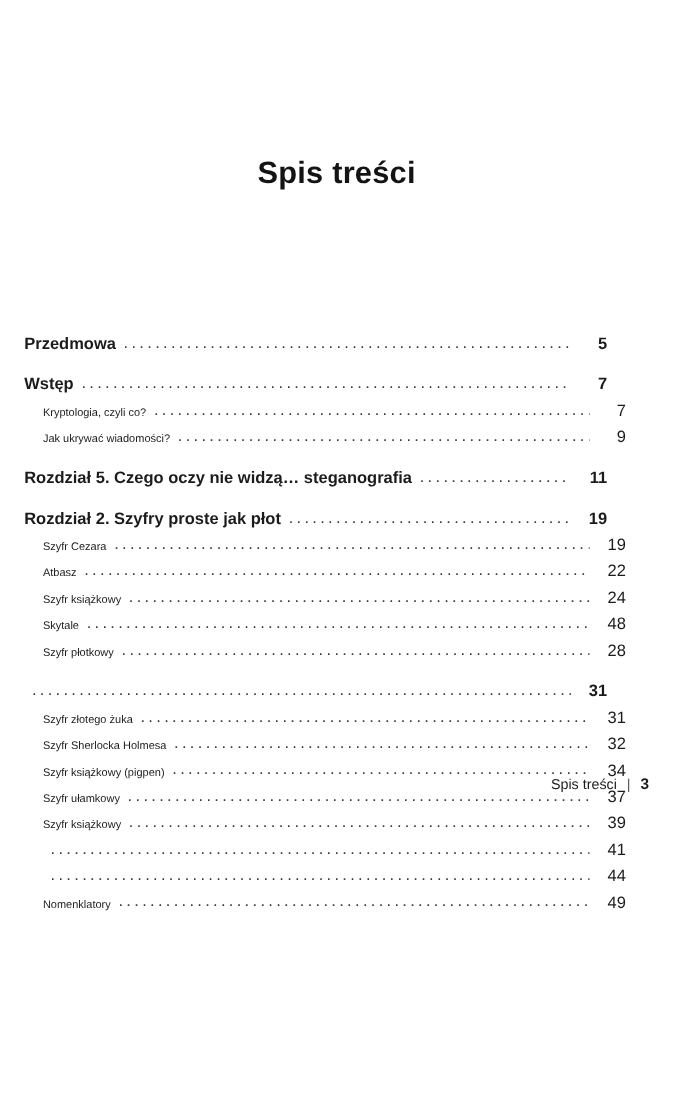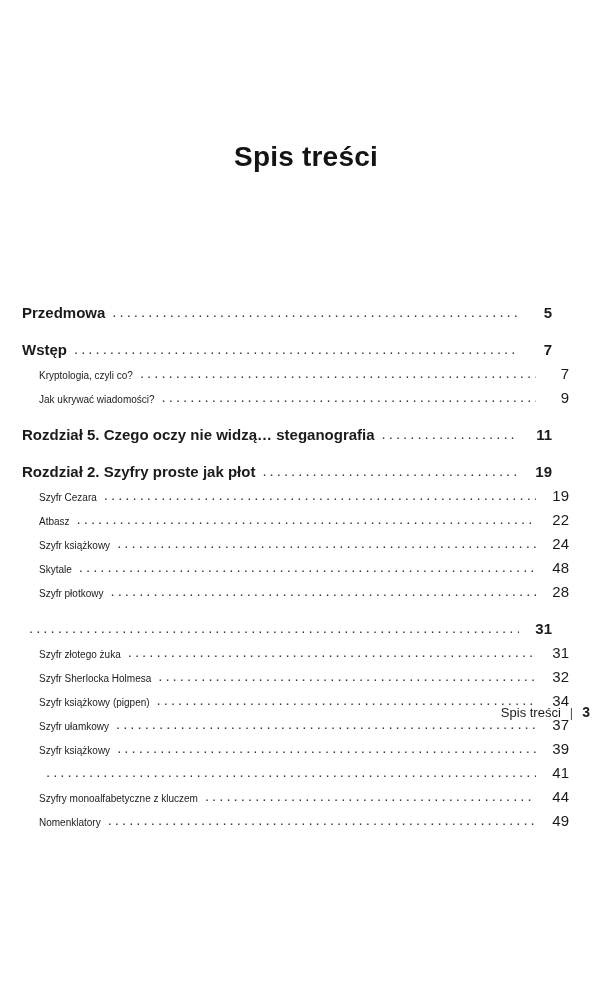--- a/index.html
+++ b/index.html
@@ -215,21 +215,20 @@
         <span class="dots">....................................................................................................</span>
         <span class="page-num">39</span>
       </div>
       <div class="spacer-sm"></div>
       <div class="entry level-sub">
         <span class="dots">....................................................................................................</span>
         <span class="page-num">41</span>
       </div>
       <div class="spacer-sm"></div>
       <div class="entry level-sub">
-        <span class="label">Szyfry monoalfabetyczne z kluczem</span>
         <span class="dots">....................................................................................................</span>
         <span class="page-num">44</span>
       </div>
       <div class="spacer-sm"></div>
       <div class="entry level-sub">
         <span class="label">Nomenklatory</span>
         <span class="dots">....................................................................................................</span>
         <span class="page-num">49</span>
       </div>
     </div>

